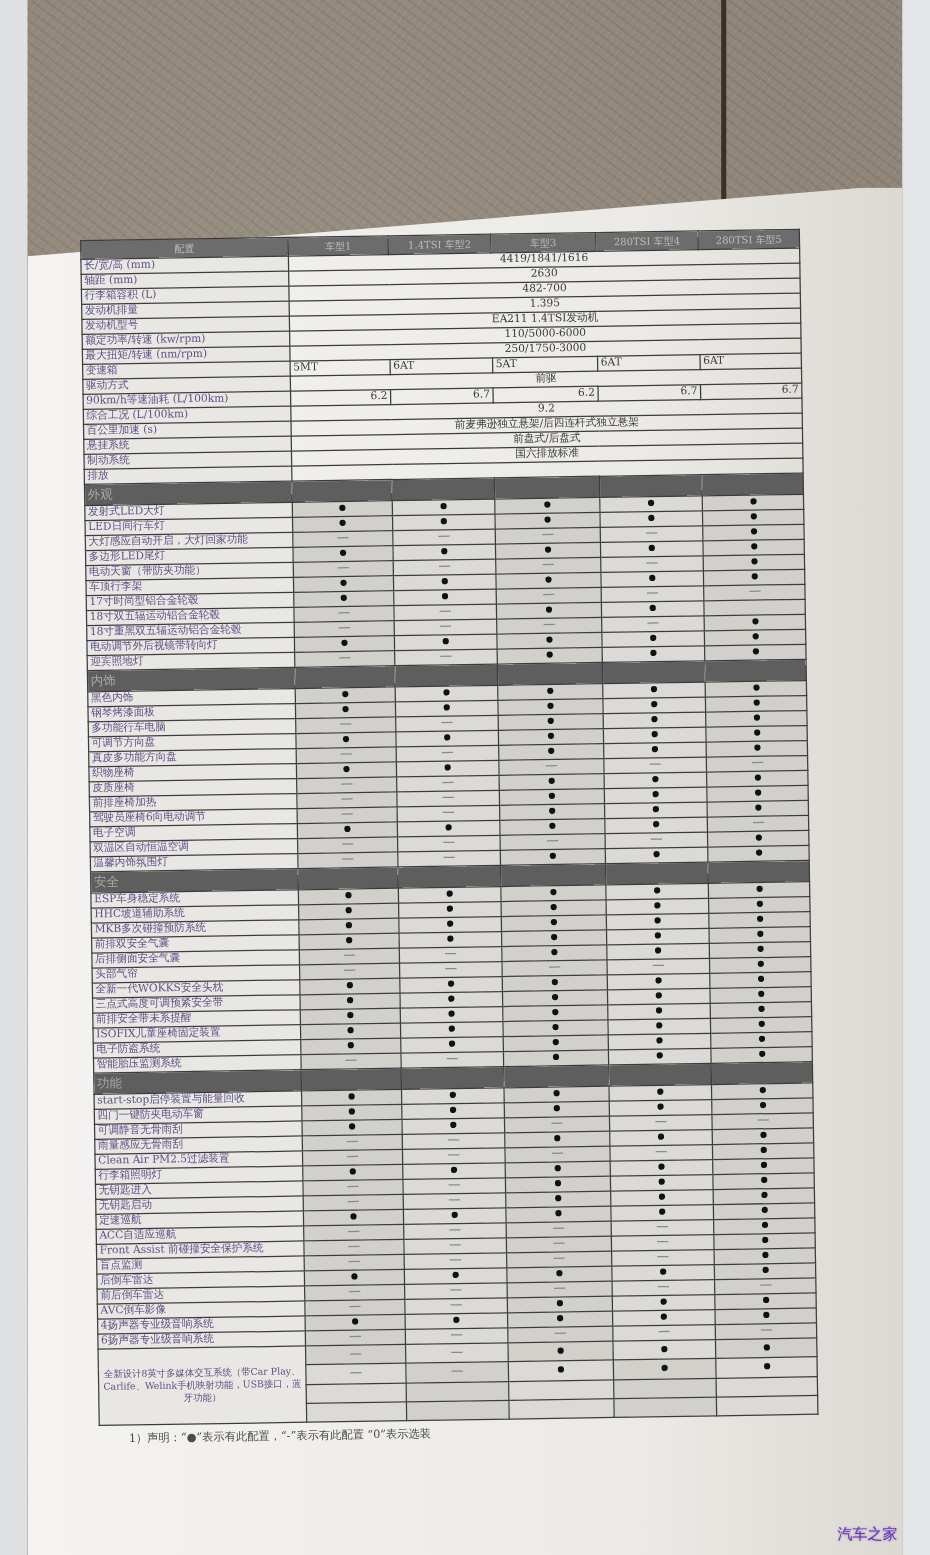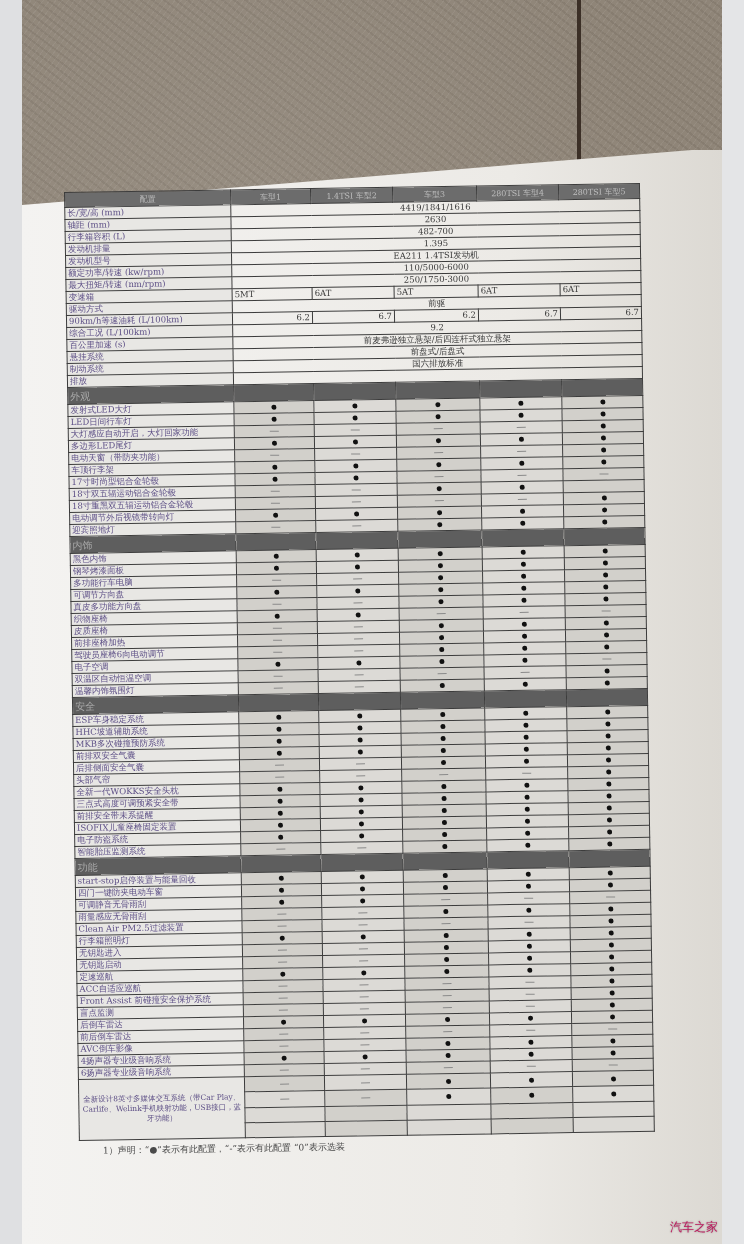--- a/index.html
+++ b/index.html
@@ -37,21 +37,21 @@
   td.center { text-align:center; }
   td.right { text-align:right; }
   tr.hdr td { background:#6c6c6c; color:#bdbdbd; height:14px; font-size:8px; }
   tr.section td { background:#5e5e5e; color:#a9a9a9; height:16px; font-size:10px; }
   td.cell { text-align:center; background:#dcdad6; }
   td.cell:nth-child(even) { background:#d2d0cb; }
   .dot { display:inline-block; width:5px; height:5px; border-radius:50%; background:#111; vertical-align:middle; }
   .dash { display:inline-block; width:9px; height:1px; background:#8a8a8a; vertical-align:middle; }
   td.multi { white-space:normal; font-size:7.5px; line-height:10px; text-align:center; height:60px; }
   .note { font-size:9px; color:#4a4a4a; margin-top:4px; padding-left:24px; }
-  .watermark { position:absolute; right:26px; bottom:8px; color:#be185d; font-family:Liberation Serif, serif; font-size:12px; text-shadow:0 0 2px rgba(0,0,0,0.4); }
+  .watermark { position:absolute; right:26px; bottom:8px; color:#6d28d9; font-family:Liberation Serif, serif; font-size:12px; text-shadow:0 0 2px rgba(0,0,0,0.4); }
   .right-edge { position:absolute; left:722px; top:0; width:22px; height:1244px; background:#e4e5e7; }
 </style>
 </head>
 <body>
 
 <div class="floor"></div>
 <div class="grout"></div>
 <div class="right-edge"></div>
 <div class="paper"></div>
 

